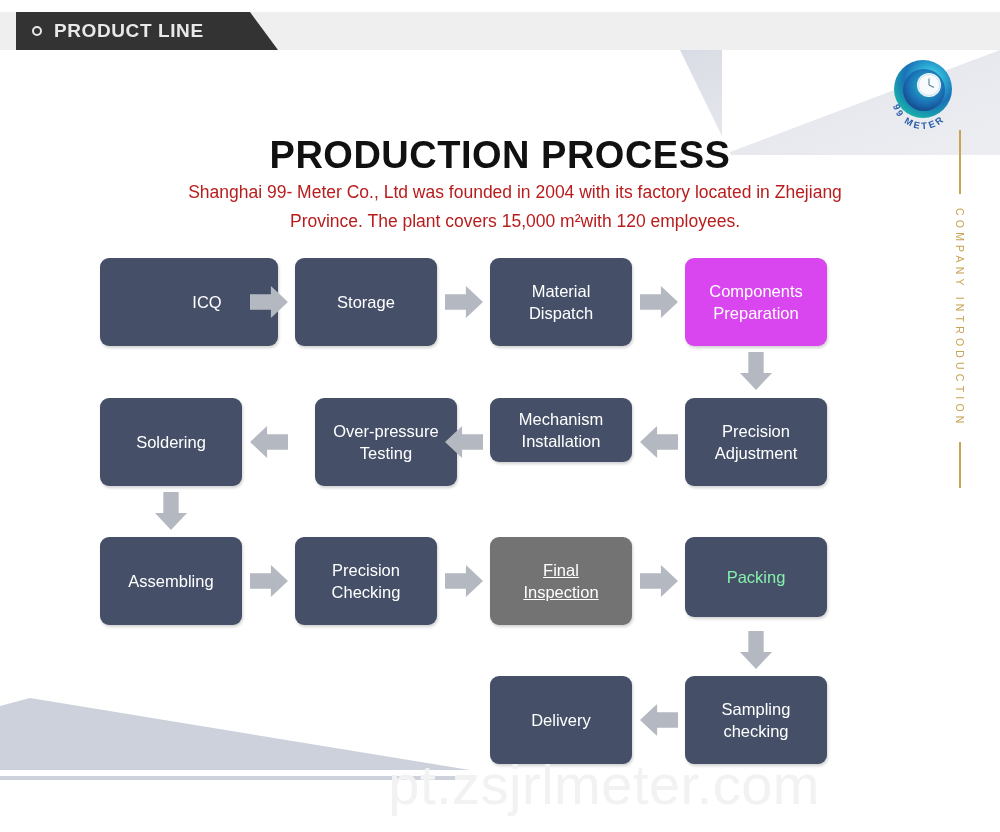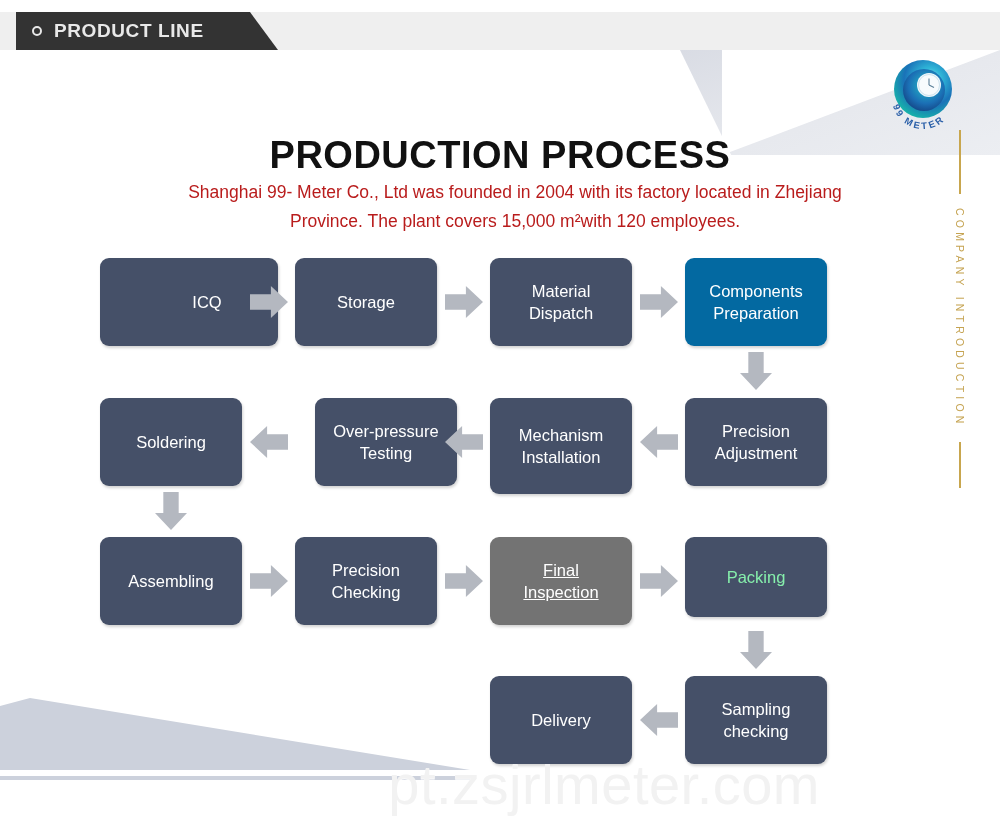--- a/index.html
+++ b/index.html
@@ -216,30 +216,30 @@
 <div id="flow">
     <div class="node" style="left: 100px; top: 258px; width: 142px; height: 88px; background: rgb(69, 80, 104); color: rgb(255, 255, 255); padding-left: 36px;">
       <span>ICQ</span>
     </div>
     <div class="node" style="left: 295px; top: 258px; width: 142px; height: 88px; background: rgb(69, 80, 104); color: rgb(255, 255, 255);">
       <span>Storage</span>
     </div>
     <div class="node" style="left: 490px; top: 258px; width: 142px; height: 88px; background: rgb(69, 80, 104); color: rgb(255, 255, 255);">
       <span>Material<br>Dispatch</span>
     </div>
-    <div class="node" style="left: 685px; top: 258px; width: 142px; height: 88px; background: #0369a1; color: rgb(255, 255, 255);">
+    <div class="node" style="left: 685px; top: 258px; width: 142px; height: 88px; background: #d946ef; color: rgb(255, 255, 255);">
       <span>Components<br>Preparation</span>
     </div>
     <div class="node" style="left: 100px; top: 398px; width: 142px; height: 88px; background: rgb(69, 80, 104); color: rgb(255, 255, 255);">
       <span>Soldering</span>
     </div>
     <div class="node" style="left: 295px; top: 398px; width: 142px; height: 88px; background: rgb(69, 80, 104); color: rgb(255, 255, 255); margin-left: 20px;">
       <span>Over-pressure<br>Testing</span>
     </div>
-    <div class="node" style="left: 490px; top: 398px; width: 142px; height: 96px; background: rgb(69, 80, 104); color: rgb(255, 255, 255);">
+    <div class="node" style="left: 490px; top: 398px; width: 142px; height: 64px; background: rgb(69, 80, 104); color: rgb(255, 255, 255);">
       <span>Mechanism<br>Installation</span>
     </div>
     <div class="node" style="left: 685px; top: 398px; width: 142px; height: 88px; background: rgb(69, 80, 104); color: rgb(255, 255, 255);">
       <span>Precision<br>Adjustment</span>
     </div>
     <div class="node" style="left: 100px; top: 537px; width: 142px; height: 88px; background: rgb(69, 80, 104); color: rgb(255, 255, 255);">
       <span>Assembling</span>
     </div>
     <div class="node" style="left: 295px; top: 537px; width: 142px; height: 88px; background: rgb(69, 80, 104); color: rgb(255, 255, 255);">
       <span>Precision<br>Checking</span>

